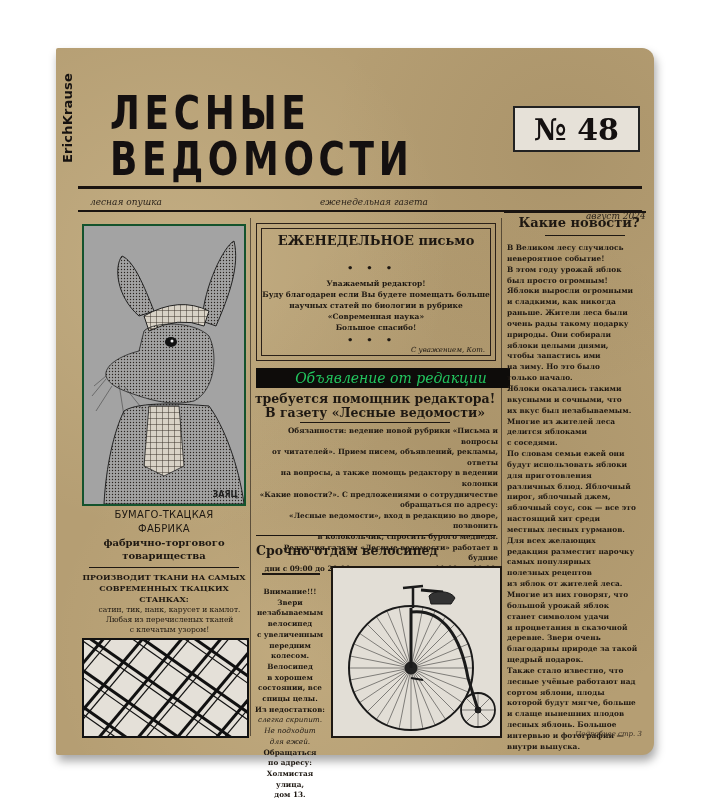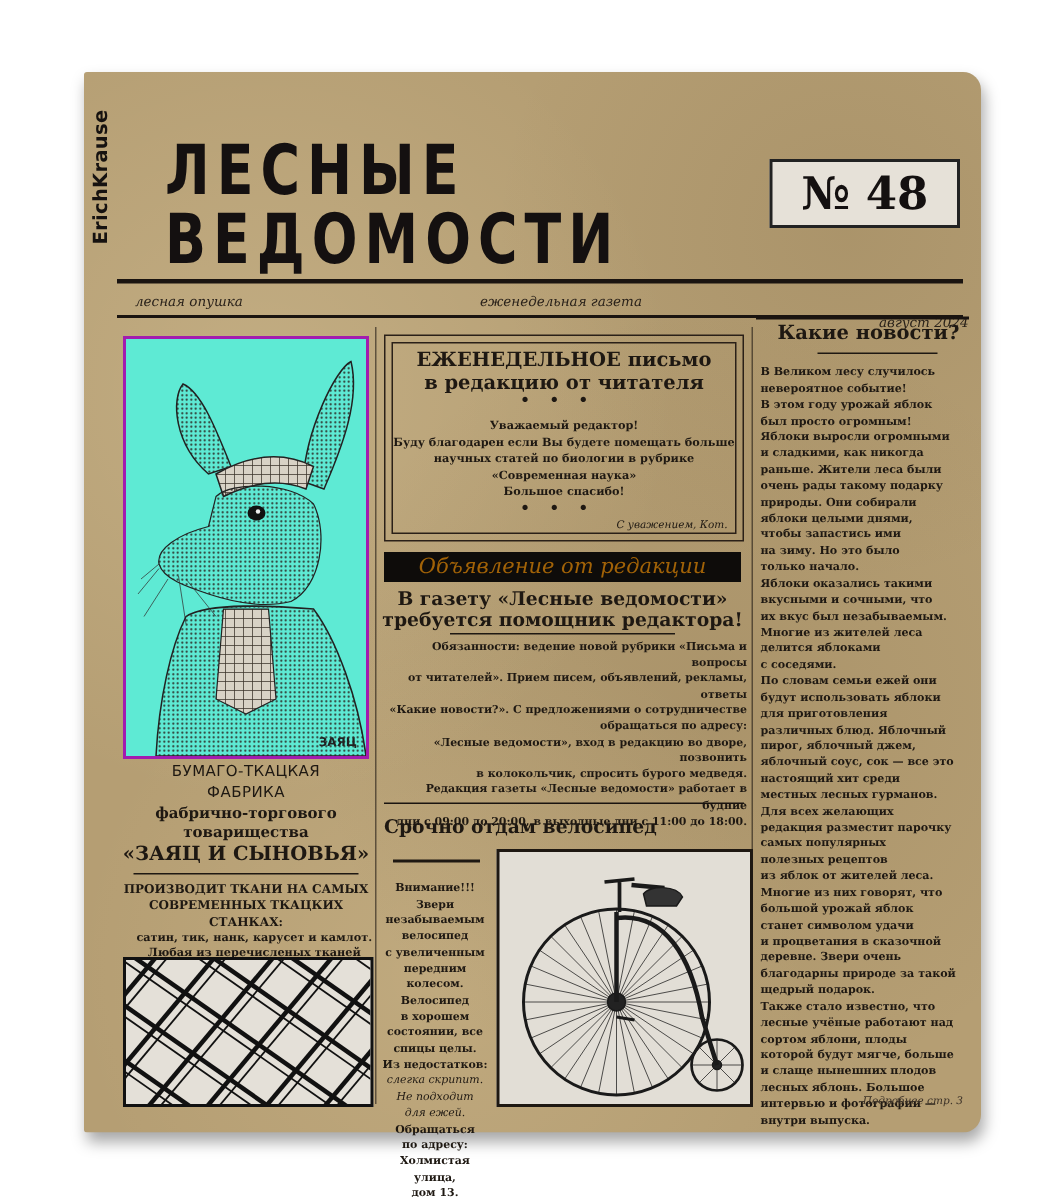--- a/index.html
+++ b/index.html
@@ -23,38 +23,38 @@
     position:absolute; left:110px; top:90px; font-family:"DejaVu Sans", sans-serif; font-weight:bold;
     font-size:46px; letter-spacing:6px; color:#141010; transform:scaleX(0.78); transform-origin:left center; line-height:1;
   }
   .issue-box {
     position:absolute; left:513px; top:106px; width:123px; height:42px; background:#e6e1d8; border:2px solid #222;
     display:flex; align-items:center; justify-content:center; font-family:"DejaVu Serif", serif; font-weight:bold; font-size:30px; color:#141010;
   }
   .rule-thick { position:absolute; left:78px; width:564px; height:3px; background:#1a1410; }
   .rule-thin { position:absolute; height:1.5px; background:#1a1410; }
   .subhead { position:absolute; top:197px; font-style:italic; font-size:9px; color:#2a221a; }
-  .hare-frame { position:absolute; left:82px; top:224px; width:160px; height:278px; background:#5eead4; border:2px solid #a21caf; overflow:hidden; }
+  .hare-frame { position:absolute; left:82px; top:224px; width:160px; height:278px; background:#a3a3a3; border:2px solid #14532d; overflow:hidden; }
   .hare-tag { position:absolute; right:6px; bottom:5px; font-family:"DejaVu Sans", sans-serif; font-size:8px; font-weight:bold; color:#222; }
   .ad-block { position:absolute; left:78px; top:508px; width:172px; text-align:center; color:#1e1812; }
   .ad-title { font-family:"DejaVu Sans", sans-serif; font-size:10px; line-height:14px; font-weight:normal; letter-spacing:0.3px; }
   .ad-sub { font-size:10px; line-height:13px; font-weight:bold; }
   .ad-name { font-size:13px; line-height:15px; font-weight:bold; }
   .ad-rule { width:150px; height:1px; background:#1e1812; margin:5px auto 4px; }
   .ad-caps { font-size:8px; line-height:11px; font-weight:bold; }
-  .ad-small { font-size:7.5px; line-height:10px; font-weight:bold;margin-left:11px; }
+  .ad-small { font-size:7.5px; line-height:10px; font-weight:normal;margin-left:11px; }
   .plaid { position:absolute; left:82px; top:638px; width:163px; height:96px; border:2px solid #111; overflow:hidden; background:#e4e0d8; }
   .letter-box { position:absolute; left:256px; top:223px; width:238px; height:136px; border:1.5px solid #2a2018; }
   .letter-inner { position:absolute; left:4px; top:4px; right:4px; bottom:4px; border:1px solid #2a2018; }
   .letter-title { position:absolute; left:0; right:0; top:9px; text-align:center; font-weight:bold; font-size:13px; line-height:15px; }
   .letter-title .caps { font-family:"DejaVu Serif", serif; }
   .dots { position:absolute; left:0; right:0; text-align:center; font-size:10px; letter-spacing:13px; font-weight:bold; }
   .letter-body { position:absolute; left:0; right:0; top:54px; text-align:center; font-size:7.5px; line-height:11px; font-weight:bold; }
   .letter-sign { position:absolute; right:10px; bottom:6px; font-style:italic; font-size:7px; }
-  .announce-bar { position:absolute; left:256px; top:368px; width:238px; height:20px; background:#0e0c0a; color:#a16207; text-align:center; font-style:italic; font-size:14px; line-height:20px; }
+  .announce-bar { position:absolute; left:256px; top:368px; width:238px; height:20px; background:#0e0c0a; color:#22c55e; text-align:center; font-style:italic; font-size:14px; line-height:20px;padding-left:16px; }
   .announce-head { position:absolute; left:252px; top:392px; width:246px; text-align:center; font-weight:bold; font-size:12.5px; line-height:14px; }
   .announce-rule { position:absolute; left:300px; top:422px; width:150px; height:1px; background:#1e1812; }
   .announce-body { position:absolute; left:252px; top:426px; width:246px; text-align:right; font-size:7.3px; line-height:10.6px; font-weight:bold; }
   .bike-title { position:absolute; left:256px; top:543px; font-weight:bold; font-size:12.5px; }
   .bike-rule { position:absolute; left:262px; top:573px; width:58px; height:1.5px; background:#1e1812; }
   .bike-text { position:absolute; left:252px; top:576px; width:76px; text-align:center; font-size:7.3px; line-height:10.7px; font-weight:bold;margin-top:11px; }
   .bike-text .it { font-style:italic; font-weight:normal; }
   .bike-frame { position:absolute; left:331px; top:566px; width:167px; height:168px; background:#e2ded6; border:2px solid #1e1812; overflow:hidden; }
   .news-title { position:absolute; left:510px; top:215px; width:138px; text-align:center; font-weight:bold; font-size:13px; }
   .news-rule { position:absolute; left:545px; top:235px; width:80px; height:1px; background:#1e1812; }
@@ -102,21 +102,20 @@
     <path d="M65 180 L95 180 L100 240 L80 250 L60 240Z" fill="url(#check)" stroke="#222" stroke-width="0.8"></path>
   </svg>
   <span class="hare-tag">ЗАЯЦ</span>
 </div>
 
 <div class="ad-block">
   <div class="ad-title">БУМАГО-ТКАЦКАЯ</div>
   <div class="ad-title">ФАБРИКА</div>
   <div class="ad-sub">фабрично-торгового</div>
   <div class="ad-sub">товарищества</div>
-  <div class="ad-name">«ЗАЯЦ И СЫНОВЬЯ»</div>
   <div class="ad-rule"></div>
   <div class="ad-caps">ПРОИЗВОДИТ ТКАНИ НА САМЫХ</div>
   <div class="ad-caps">СОВРЕМЕННЫХ ТКАЦКИХ СТАНКАХ:</div>
   <div class="ad-small">сатин, тик, нанк, карусет и камлот.</div>
   <div class="ad-small">Любая из перечисленых тканей</div>
   <div class="ad-small">с клечатым узором!</div>
 </div>
 
 <div class="plaid">
   <svg width="163" height="96" viewBox="0 0 163 96">
@@ -157,43 +156,43 @@
   </svg>
 </div>
 
 <div class="col-divider" style="left:250px; top:218px; height:518px;"></div>
 <div class="col-divider" style="left:501px; top:218px; height:518px;"></div>
 
 <div class="letter-box">
   <div class="letter-inner"></div>
   <div class="letter-title">
     <span class="caps">ЕЖЕНЕДЕЛЬНОЕ</span><span> письмо</span><br>
-    <span>в редакцию от читателя</span>
   </div>
   <div class="dots" style="top:38px;">•••</div>
   <div class="letter-body">
     <div>Уважаемый редактор!</div>
     <div>Буду благодарен если Вы будете помещать больше</div>
     <div>научных статей по биологии в рубрике</div>
     <div>«Современная наука»</div>
     <div>Большое спасибо!</div>
   </div>
   <div class="dots" style="top:110px;">•••</div>
   <div class="letter-sign">С уважением, Кот.</div>
 </div>
 
 <div class="announce-bar">Объявление от редакции</div>
 <div class="announce-head">
+  <div>требуется помощник редактора!</div>
   <div>В газету «Лесные ведомости»</div>
-  <div>требуется помощник редактора!</div>
 </div>
 <div class="announce-rule"></div>
 <div class="announce-body">
   <div>Обязанности: ведение новой рубрики «Письма и вопросы</div>
   <div>от читателей». Прием писем, объявлений, рекламы, ответы</div>
+  <div>на вопросы, а также помощь редактору в ведении колонки</div>
   <div>«Какие новости?». С предложениями о сотрудничестве</div>
   <div>обращаться по адресу:</div>
   <div>«Лесные ведомости», вход в редакцию во дворе, позвонить</div>
   <div>в колокольчик, спросить бурого медведя.</div>
   <div>Редакция газеты «Лесные ведомости» работает в будние</div>
   <div>дни с 09:00 до 20:00, в выходные дни с 11:00 до 18:00.</div>
 </div>
 <div class="rule-thin" style="left:256px; top:535px; width:240px; height:1px;"></div>
 
 <div class="bike-title">Срочно отдам велосипед</div>

